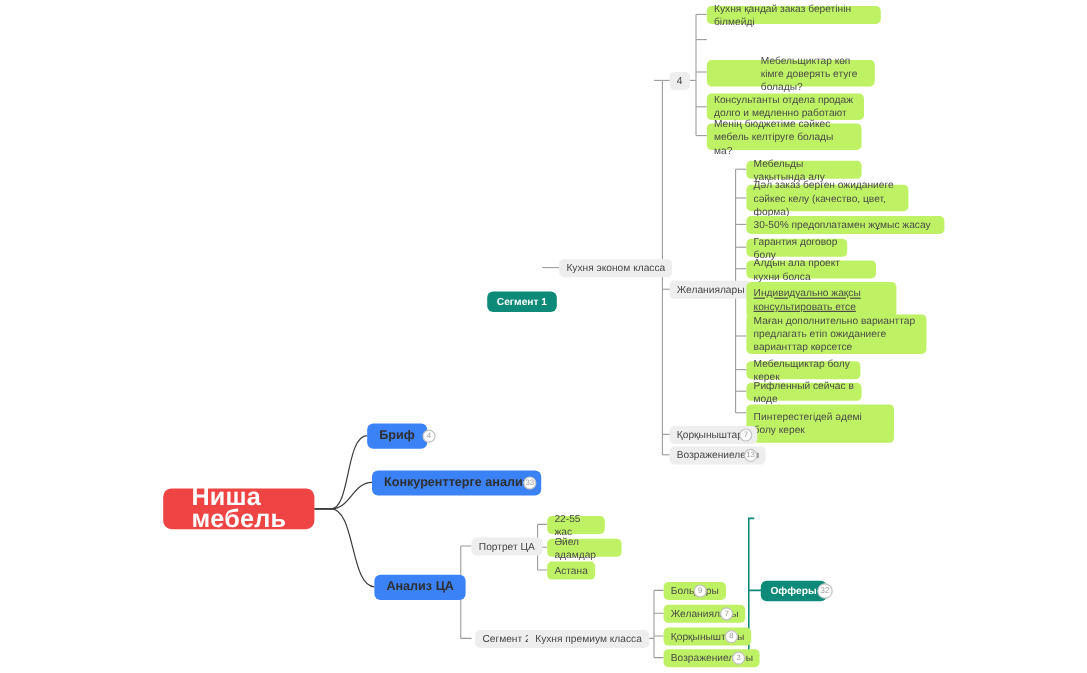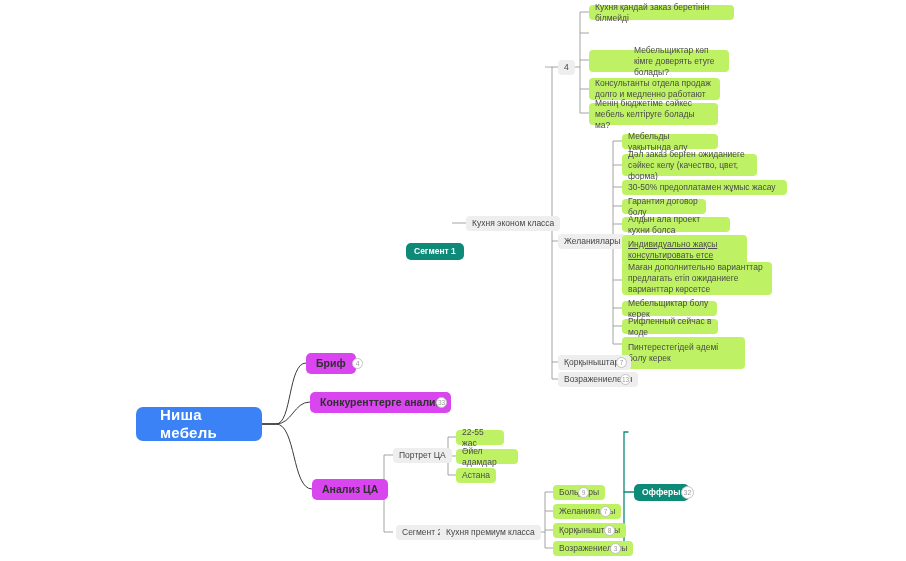--- a/index.html
+++ b/index.html
@@ -26,32 +26,32 @@
     padding:3px 6px;
     white-space:normal;
     display:flex;
     align-items:center;
   }
   .node.leafpill{background:#bef264;}
   .node.mid{background:#eeeeee;color:#464646;font-size:8.5px;}
 
   
   .root{
-    background:#3b82f6;
+    background:#ef4444;
     color:#ffffff;
-    font-size:15px;
+    font-size:21px;
     font-weight:bold;
     border-radius:7px;
     padding:8px 24px;
     line-height:18px;
     letter-spacing:.2px;
   }
   
   .main-branch{
-    background:#d946ef;
+    background:#3b82f6;
     color:#2f2f2f;
     font-weight:bold;
     font-size:10.5px;
     border-radius:5px;
     padding:5px 10px;
     line-height:13px;
   }
   
   .teal{
     background:#0e8a78;

